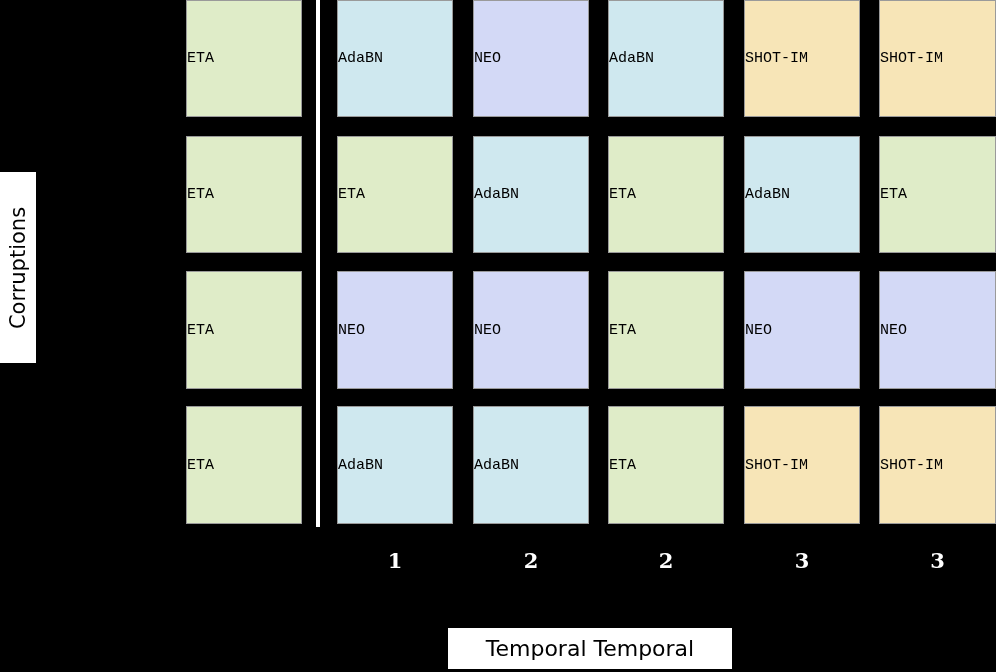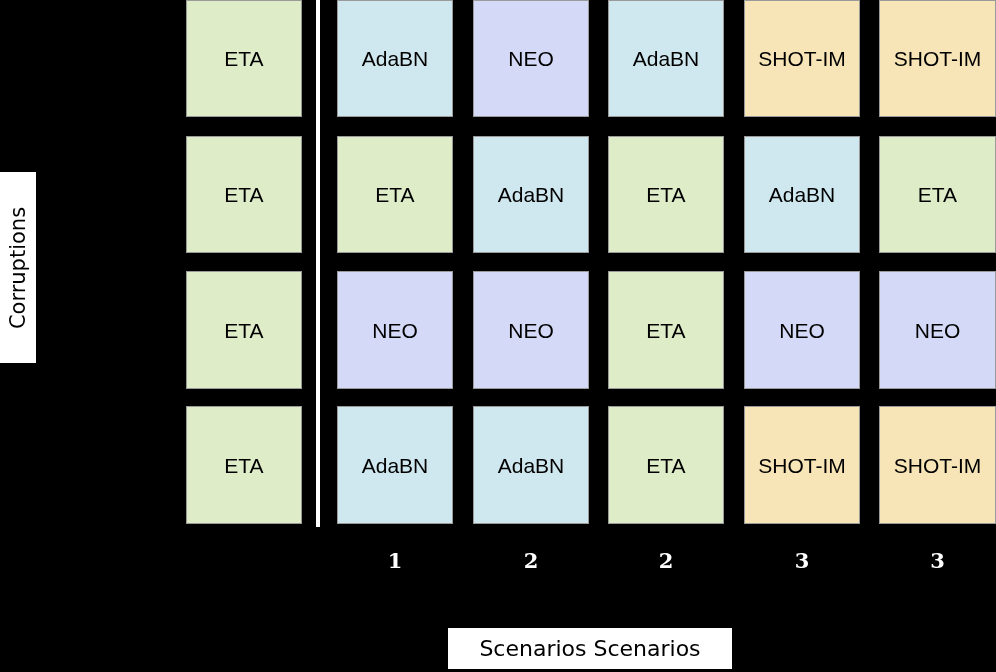--- a/index.html
+++ b/index.html
@@ -41,24 +41,24 @@
     letter-spacing: 0px;
   }
 
   
   .grid-cell {
     position: absolute;
     box-sizing: border-box;
     border: 1px solid #9a9a9a;
     display: flex;
     align-items: center;
-    justify-content: center;
+    justify-content: flex-start;
     color: #000000;
-    font-family: Liberation Sans, sans-serif;
-    font-size: 21px;
+    font-family: Liberation Mono, monospace;
+    font-size: 15px;
     line-height: 1;
     white-space: nowrap;
     overflow: hidden;
   }
 
   
   .divider {
     position: absolute;
     left: 316px;
     top: 0px;
@@ -188,16 +188,16 @@
 
   <div id="xticks">
       <div class="xtick" style="left: 337px; width: 116px;">1</div>
       <div class="xtick" style="left: 473px; width: 116px;">2</div>
       <div class="xtick" style="left: 608px; width: 116px;">2</div>
       <div class="xtick" style="left: 744px; width: 116px;">3</div>
       <div class="xtick" style="left: 879px; width: 117px;">3</div>
     </div>
 
   <div class="xlabel-box">
-    <span class="xtext">Scenarios Scenarios</span>
+    <span class="xtext">Temporal Temporal</span>
   </div>
 
 </div>
 
 </body></html>

